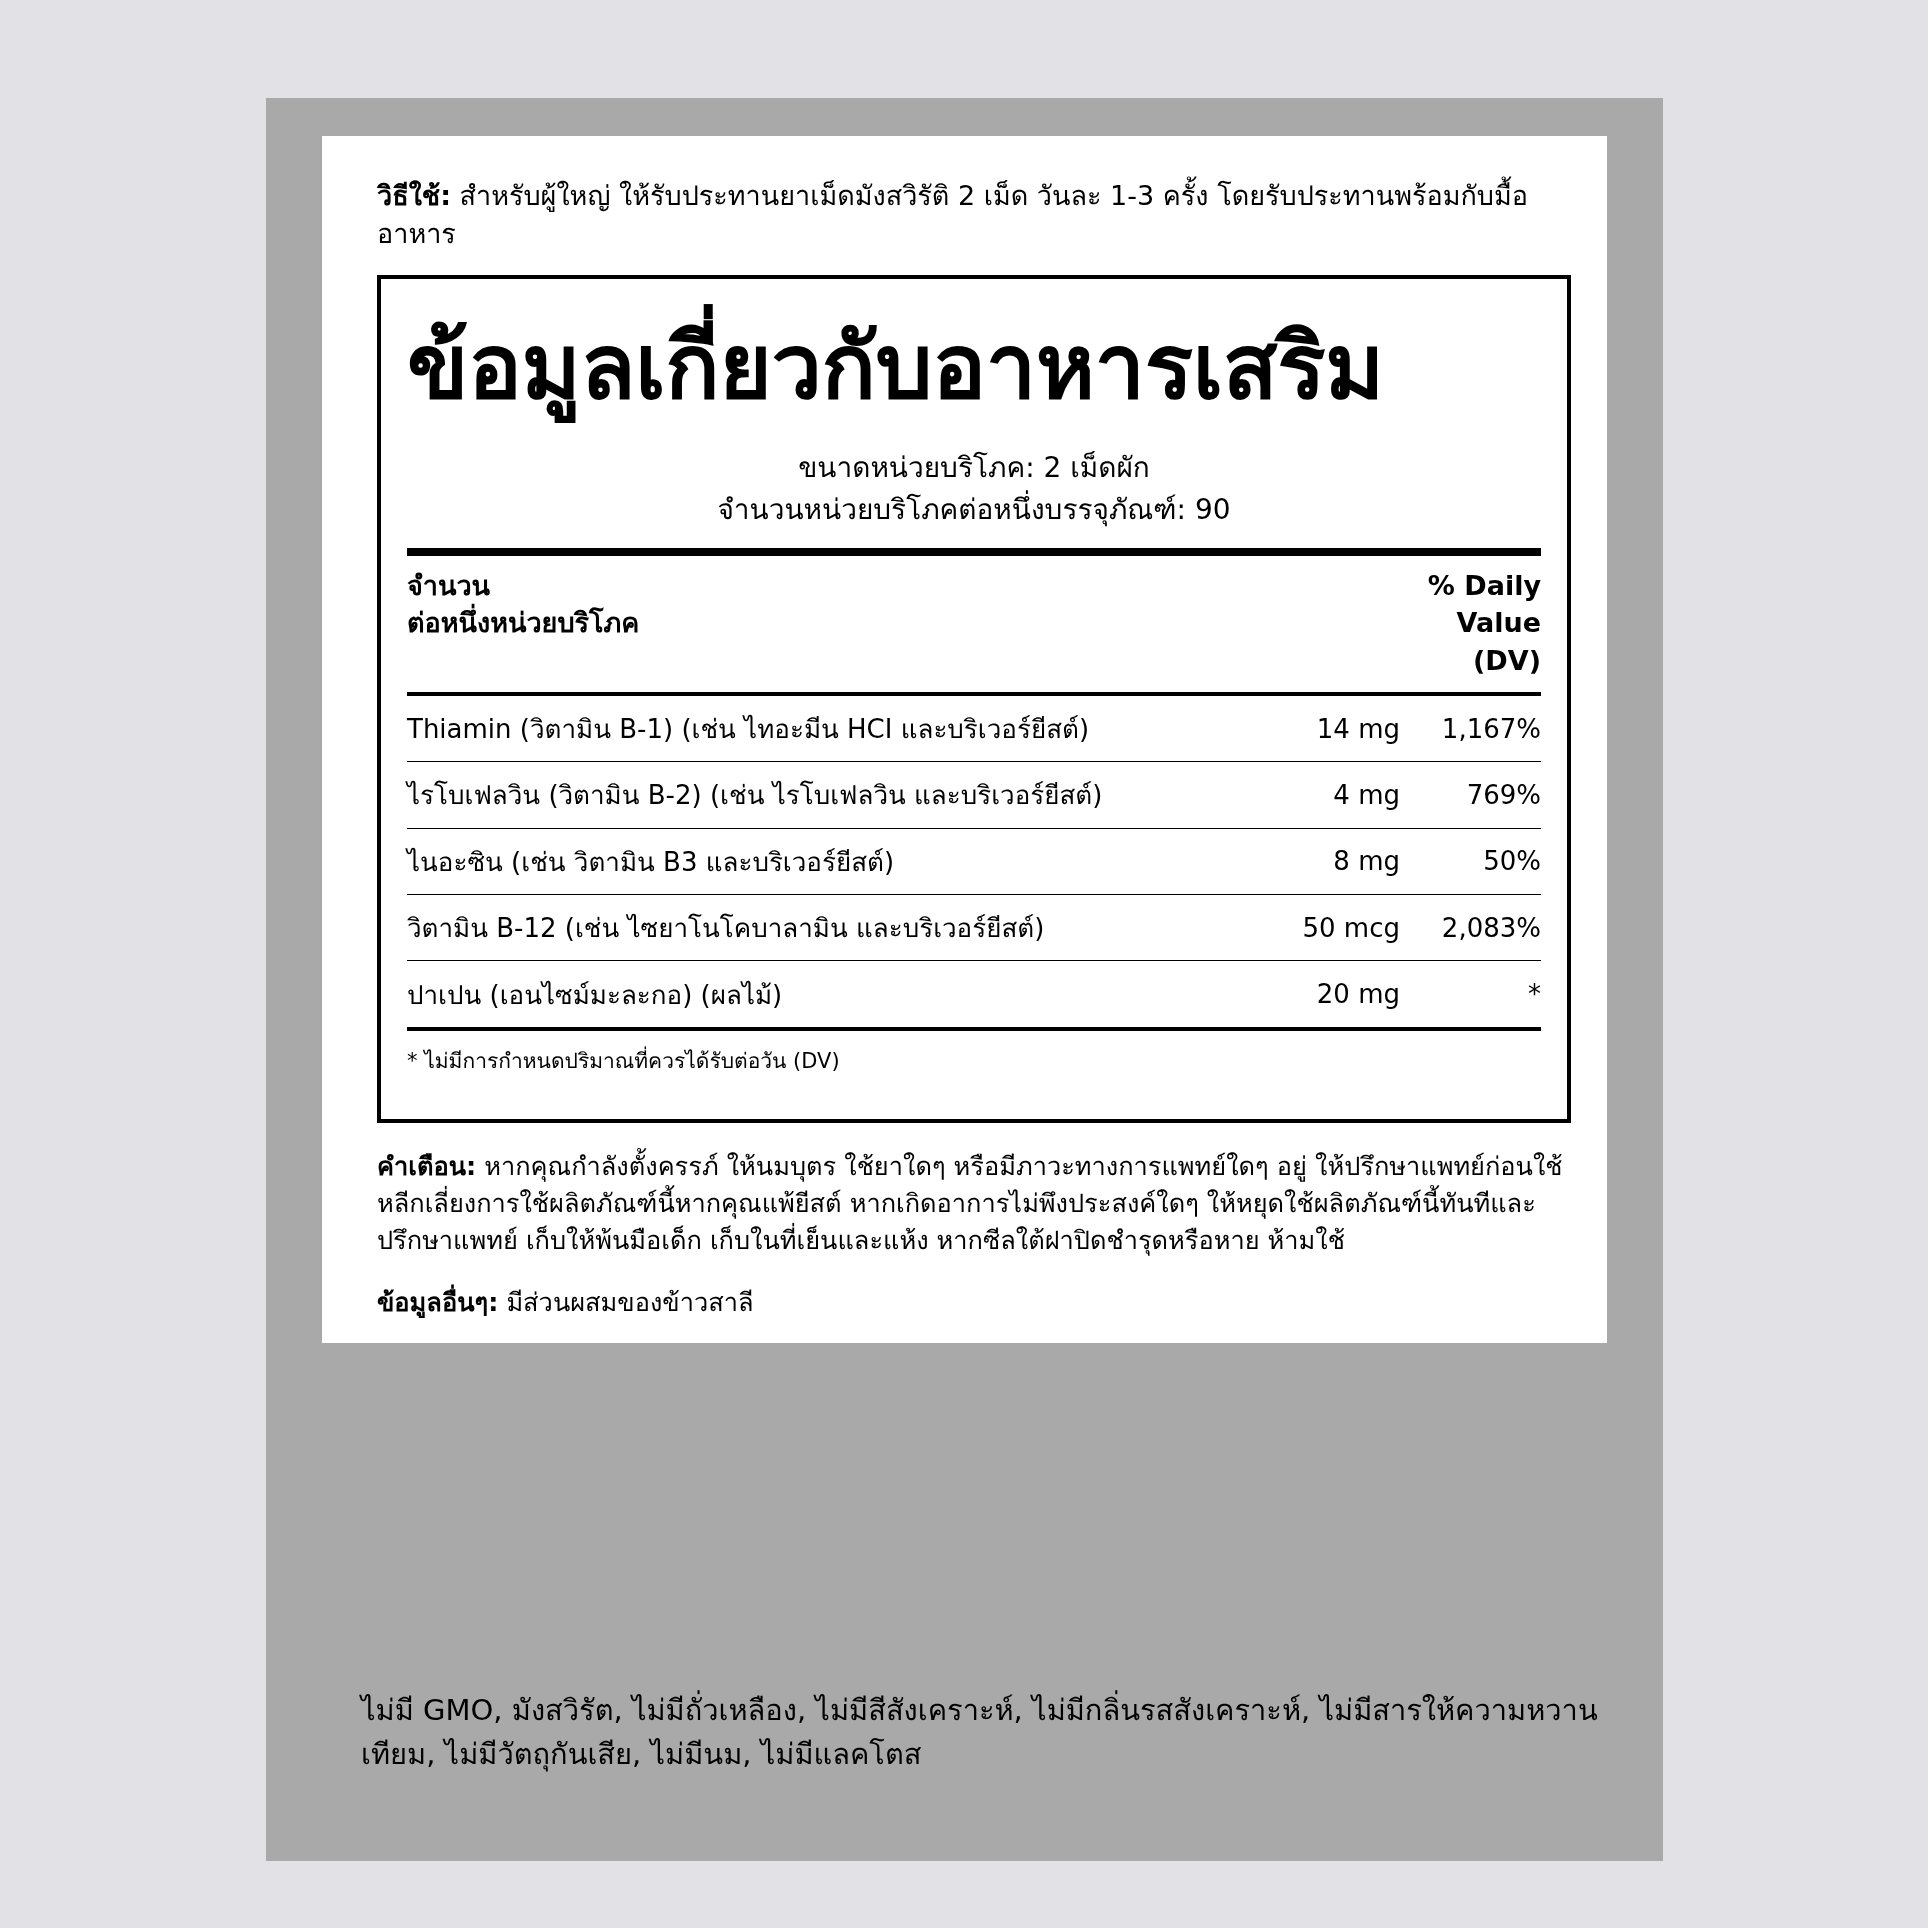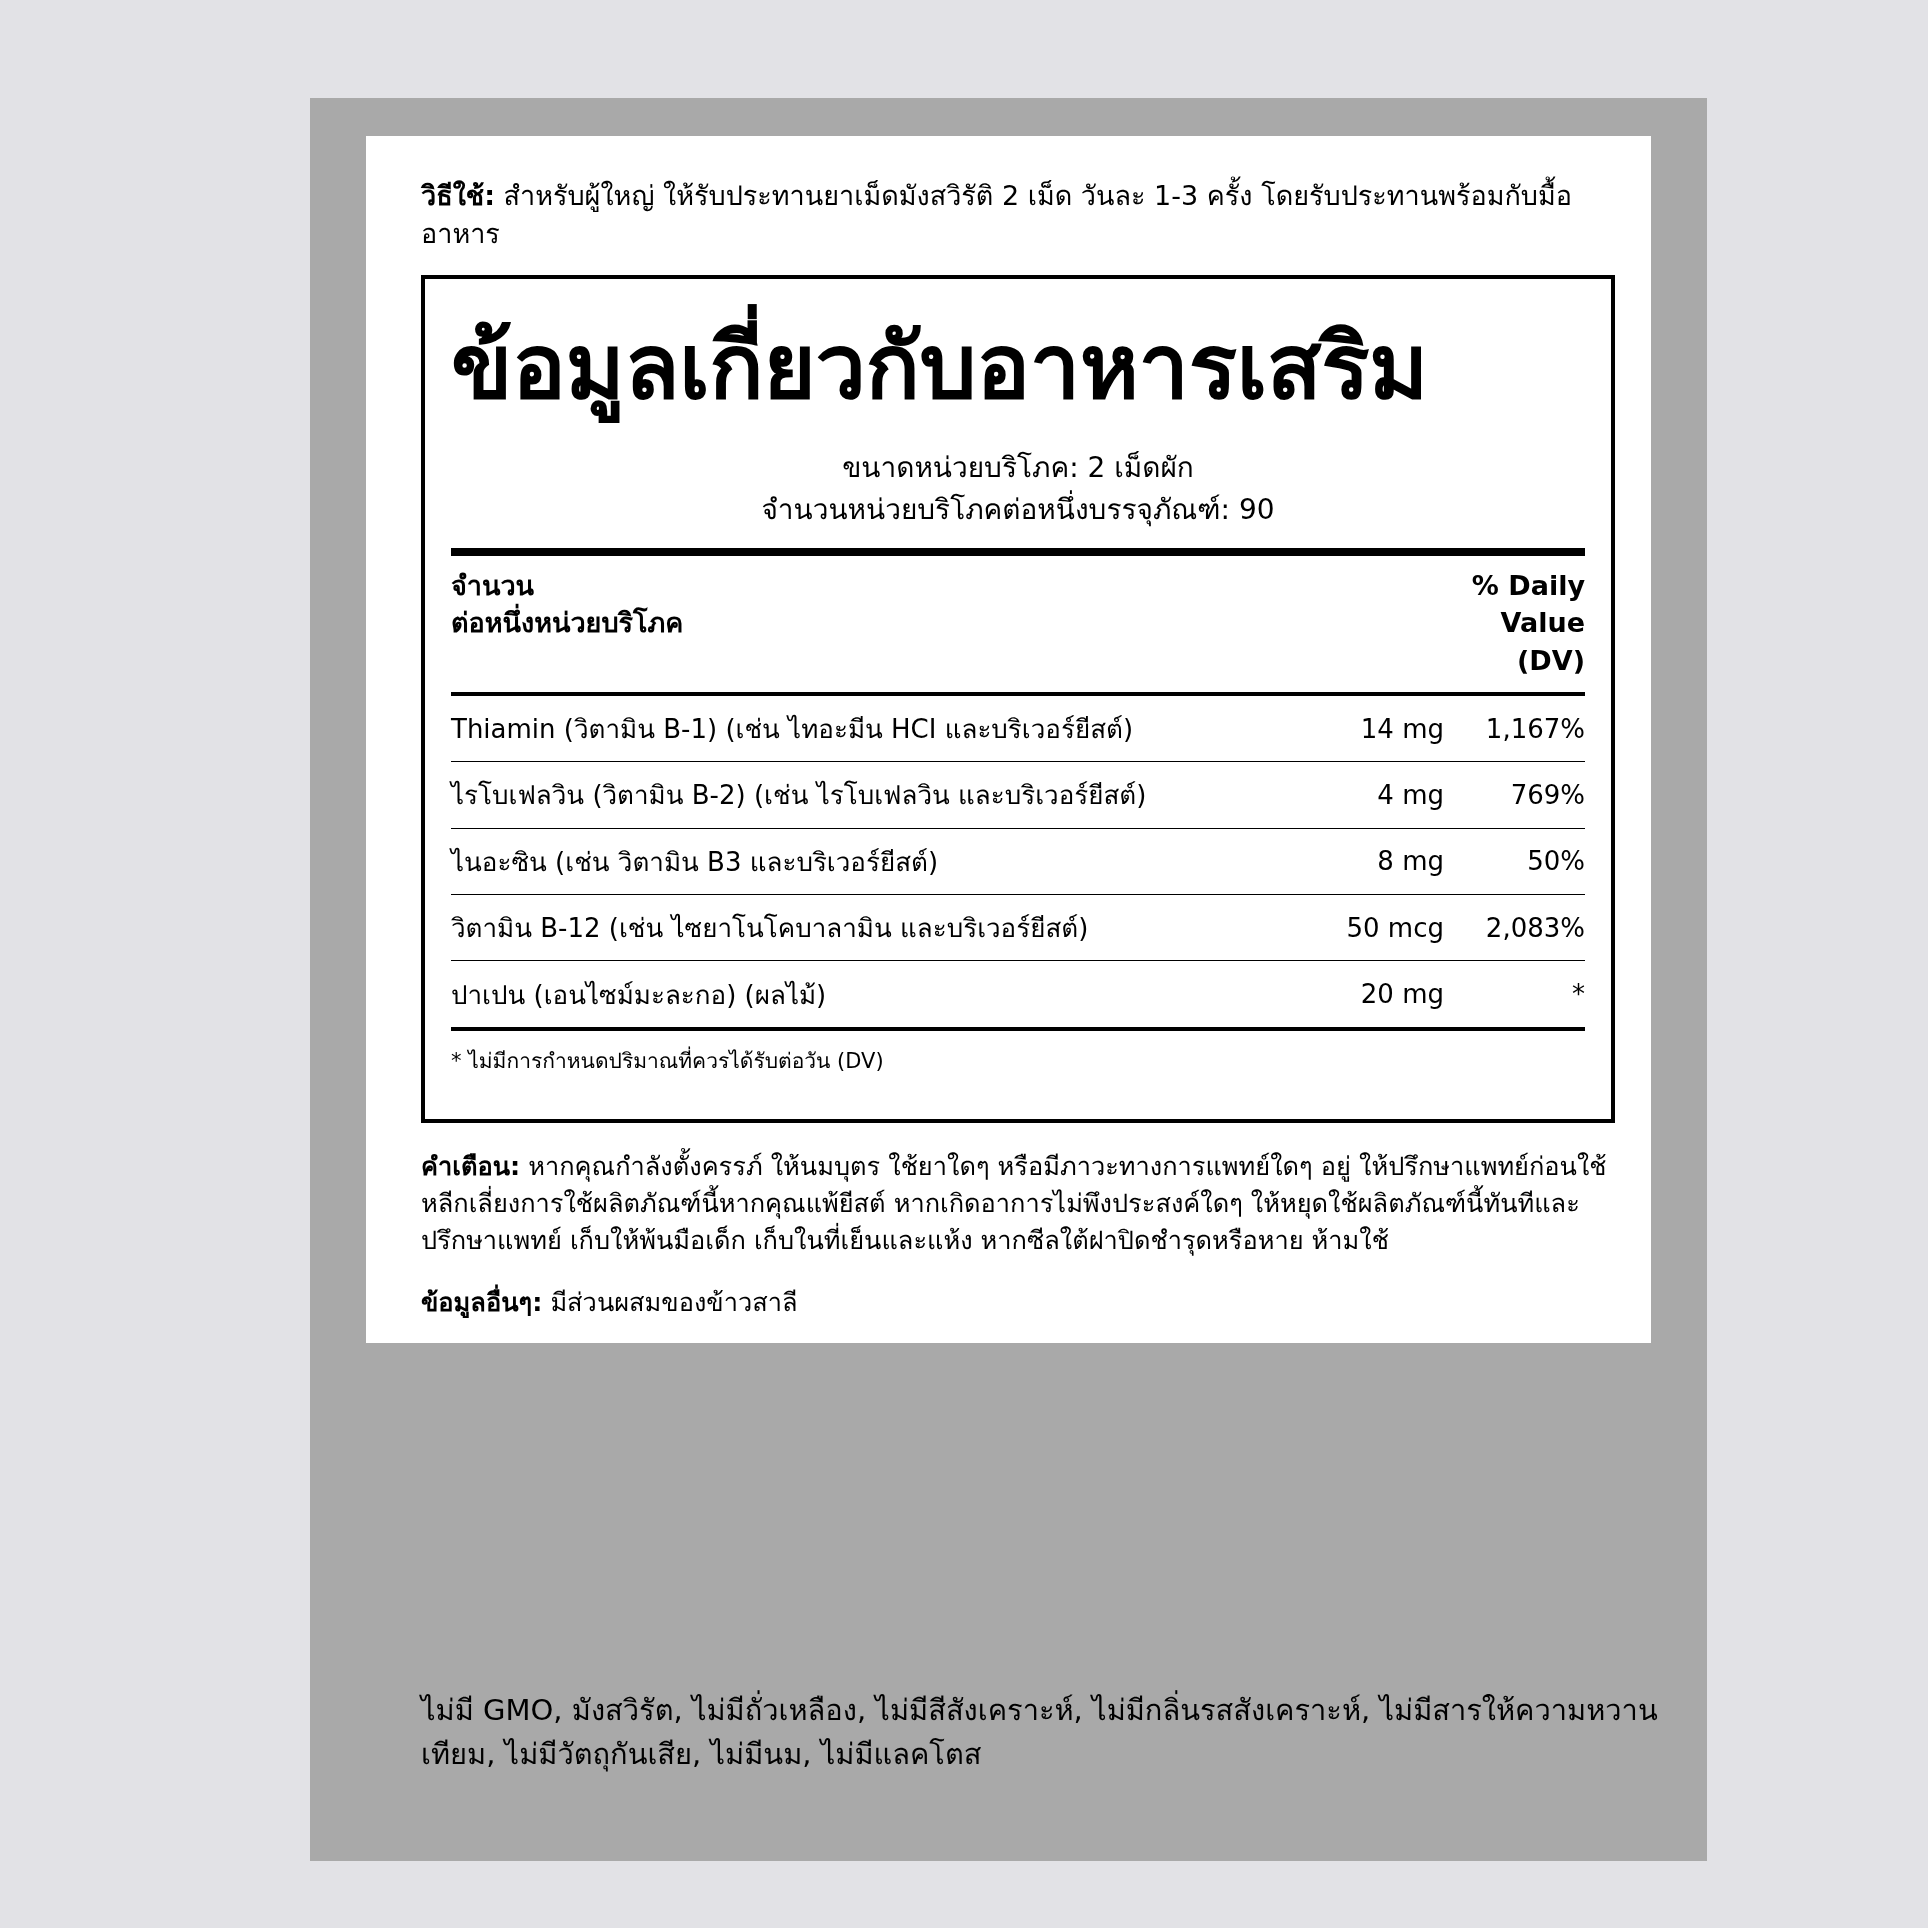--- a/index.html
+++ b/index.html
@@ -16,21 +16,20 @@
   }
 
   .page {
     position: absolute;
     left: 266px;
     top: 98px;
     width: 1397px;
     height: 1763px;
     background: #a9a9a9;
     box-sizing: border-box;
-    margin-left: 44px;
   }
 
   .doc {
     position: absolute;
     left: 56px;
     top: 38px;
     width: 1285px;
     background: #ffffff;
     box-sizing: border-box;
     padding: 0;
@@ -199,15 +198,15 @@
     <div class="blocks">
       <p>
         <b>คำเตือน:</b><span> หากคุณกำลังตั้งครรภ์ ให้นมบุตร ใช้ยาใดๆ หรือมีภาวะทางการแพทย์ใดๆ อยู่ ให้ปรึกษาแพทย์ก่อนใช้ หลีกเลี่ยงการใช้ผลิตภัณฑ์นี้หากคุณแพ้ยีสต์ หากเกิดอาการไม่พึงประสงค์ใดๆ ให้หยุดใช้ผลิตภัณฑ์นี้ทันทีและปรึกษาแพทย์ เก็บให้พ้นมือเด็ก เก็บในที่เย็นและแห้ง หากซีลใต้ฝาปิดชำรุดหรือหาย ห้ามใช้</span>
       </p>
       <p>
         <b>ข้อมูลอื่นๆ:</b><span> มีส่วนผสมของข้าวสาลี</span>
       </p>
     </div>
   </div>
 
-  <div class="claims" style="position:absolute; left:56px; top:1563px; width:1285px;">ไม่มี GMO, มังสวิรัต, ไม่มีถั่วเหลือง, ไม่มีสีสังเคราะห์, ไม่มีกลิ่นรสสังเคราะห์, ไม่มีสารให้ความหวานเทียม, ไม่มีวัตถุกันเสีย, ไม่มีนม, ไม่มีแลคโตส</div>
+  <div class="claims" style="position:absolute; left:40px; top:1563px; width:1285px;">ไม่มี GMO, มังสวิรัต, ไม่มีถั่วเหลือง, ไม่มีสีสังเคราะห์, ไม่มีกลิ่นรสสังเคราะห์, ไม่มีสารให้ความหวานเทียม, ไม่มีวัตถุกันเสีย, ไม่มีนม, ไม่มีแลคโตส</div>
 </div>
 
 
 </body></html>

